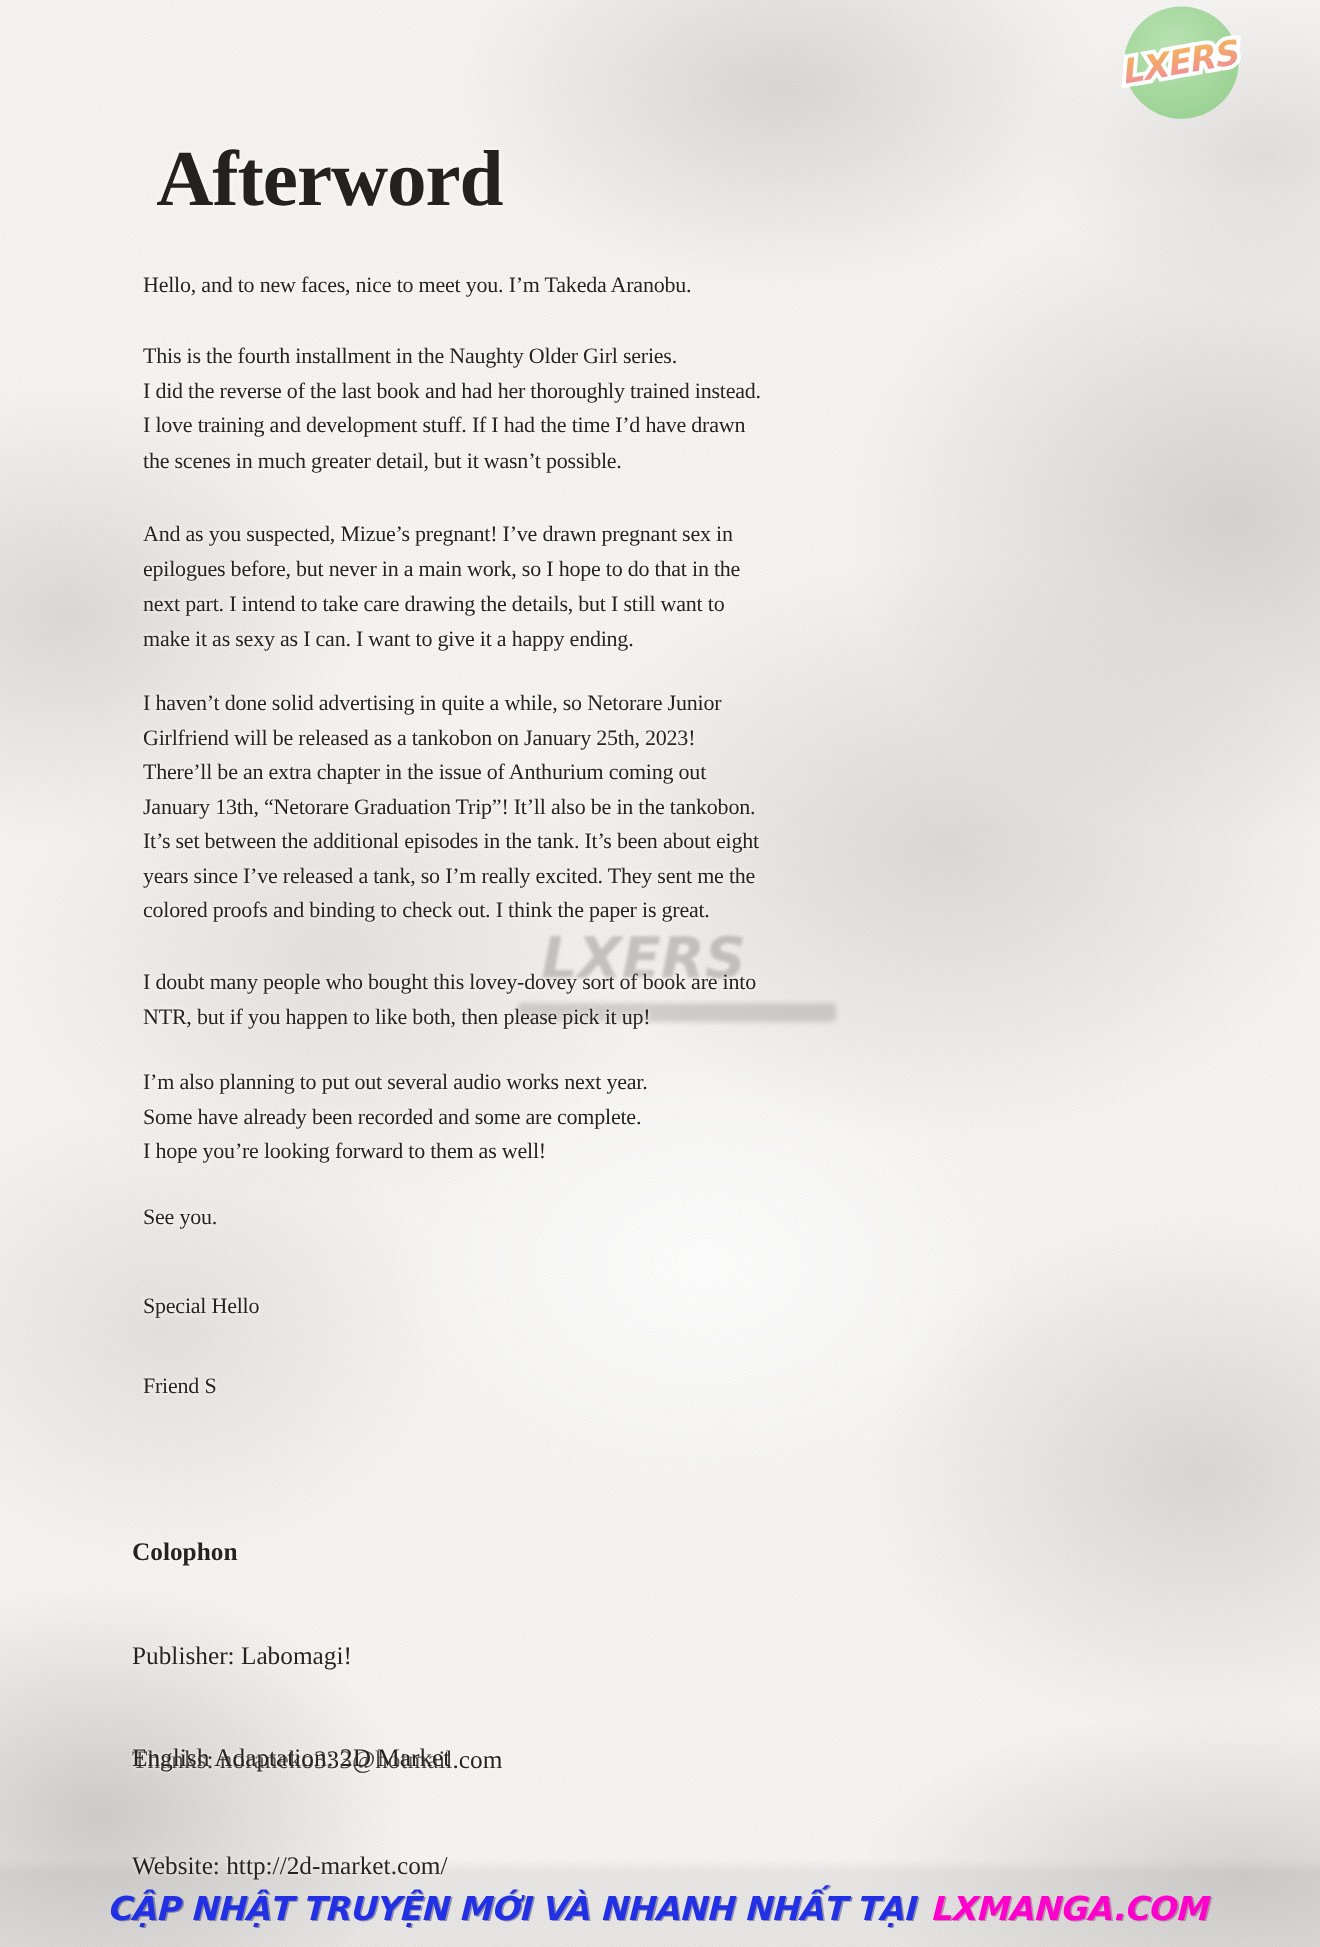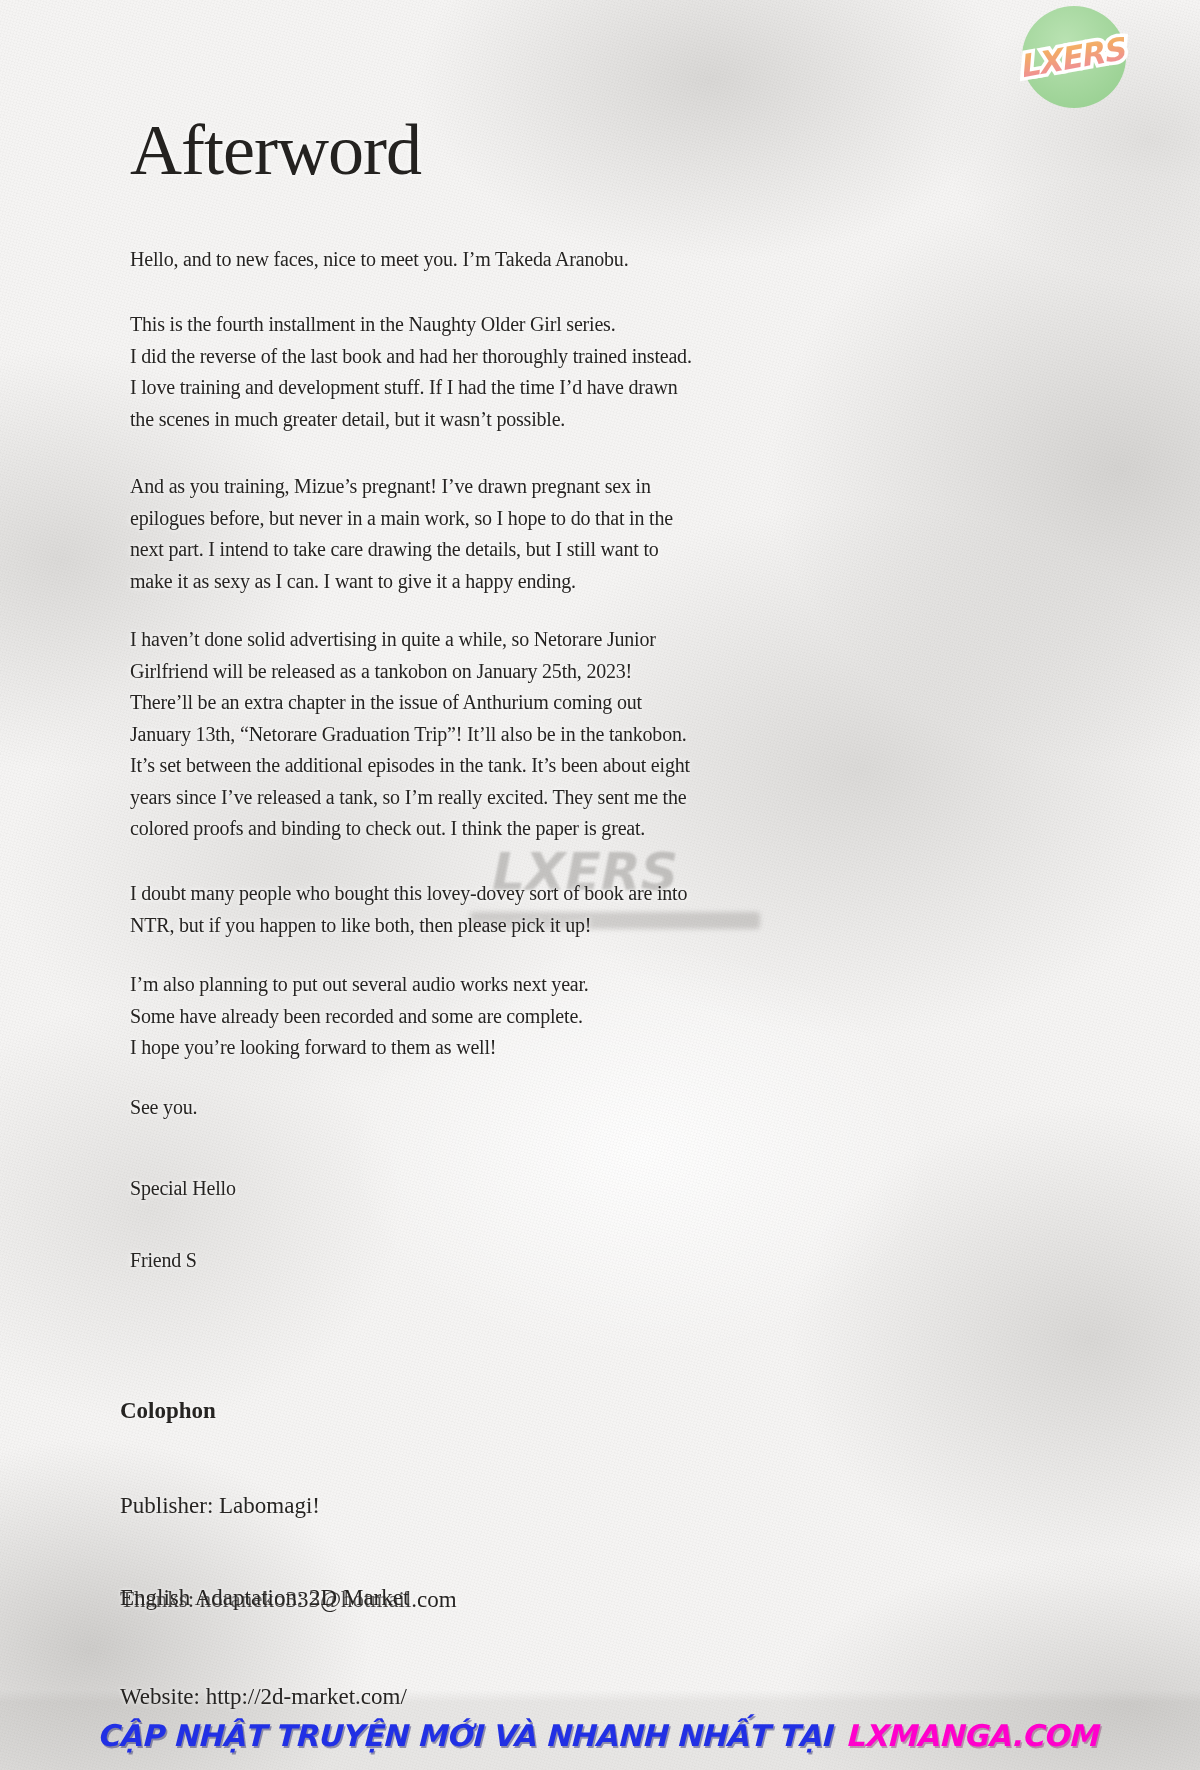--- a/index.html
+++ b/index.html
@@ -45,22 +45,22 @@
   }
   .logo-stroke { color:#fff; -webkit-text-stroke:7px #ffffff; }
   .logo-fill {
     background:linear-gradient(to bottom, #f8e67e 8%, #f3ab67 42%, #ee82ab 72%, #ab8ccd 95%);
     -webkit-background-clip:text; background-clip:text;
     color:transparent;
   }
 
   
   .title {
-    position:absolute; left:130px; top:112px; margin:0;
-    font-size:72px; line-height:76px; font-weight:normal;
+    position:absolute; left:130px; top:112px; margin:12px;
+    font-size:72px; line-height:76px; font-weight:bold;
     letter-spacing:-1px; color:#242220;
     text-shadow:0 0 6px rgba(255,255,255,0.9);
     z-index:2;
     text-align:center;
   }
 
   
   .par {
     position:absolute; left:130px; margin:0;
     font-size:20px; line-height:31.5px;
@@ -138,21 +138,21 @@
   <h1 class="title">Afterword</h1>
 
   <div class="watermark-big">LXERS</div>
   <div class="watermark-strip"></div>
 
   <p class="par" style="top:244px">Hello, and to new faces, nice to meet you. I’m Takeda Aranobu.</p>
   <p class="par" style="top:309px">This is the fourth installment in the Naughty Older Girl series.
 I did the reverse of the last book and had her thoroughly trained instead.
 I love training and development stuff. If I had the time I’d have drawn
 the scenes in much greater detail, but it wasn’t possible.</p>
-  <p class="par" style="top:471px">And as you training, Mizue’s pregnant! I’ve drawn pregnant sex in
+  <p class="par" style="top:471px">And as you suspected, Mizue’s pregnant! I’ve drawn pregnant sex in
 epilogues before, but never in a main work, so I hope to do that in the
 next part. I intend to take care drawing the details, but I still want to
 make it as sexy as I can. I want to give it a happy ending.</p>
   <p class="par" style="top:624px">I haven’t done solid advertising in quite a while, so Netorare Junior
 Girlfriend will be released as a tankobon on January 25th, 2023!
 There’ll be an extra chapter in the issue of Anthurium coming out
 January 13th, “Netorare Graduation Trip”! It’ll also be in the tankobon.
 It’s set between the additional episodes in the tank. It’s been about eight
 years since I’ve released a tank, so I’m really excited. They sent me the
 colored proofs and binding to check out. I think the paper is great.</p>

